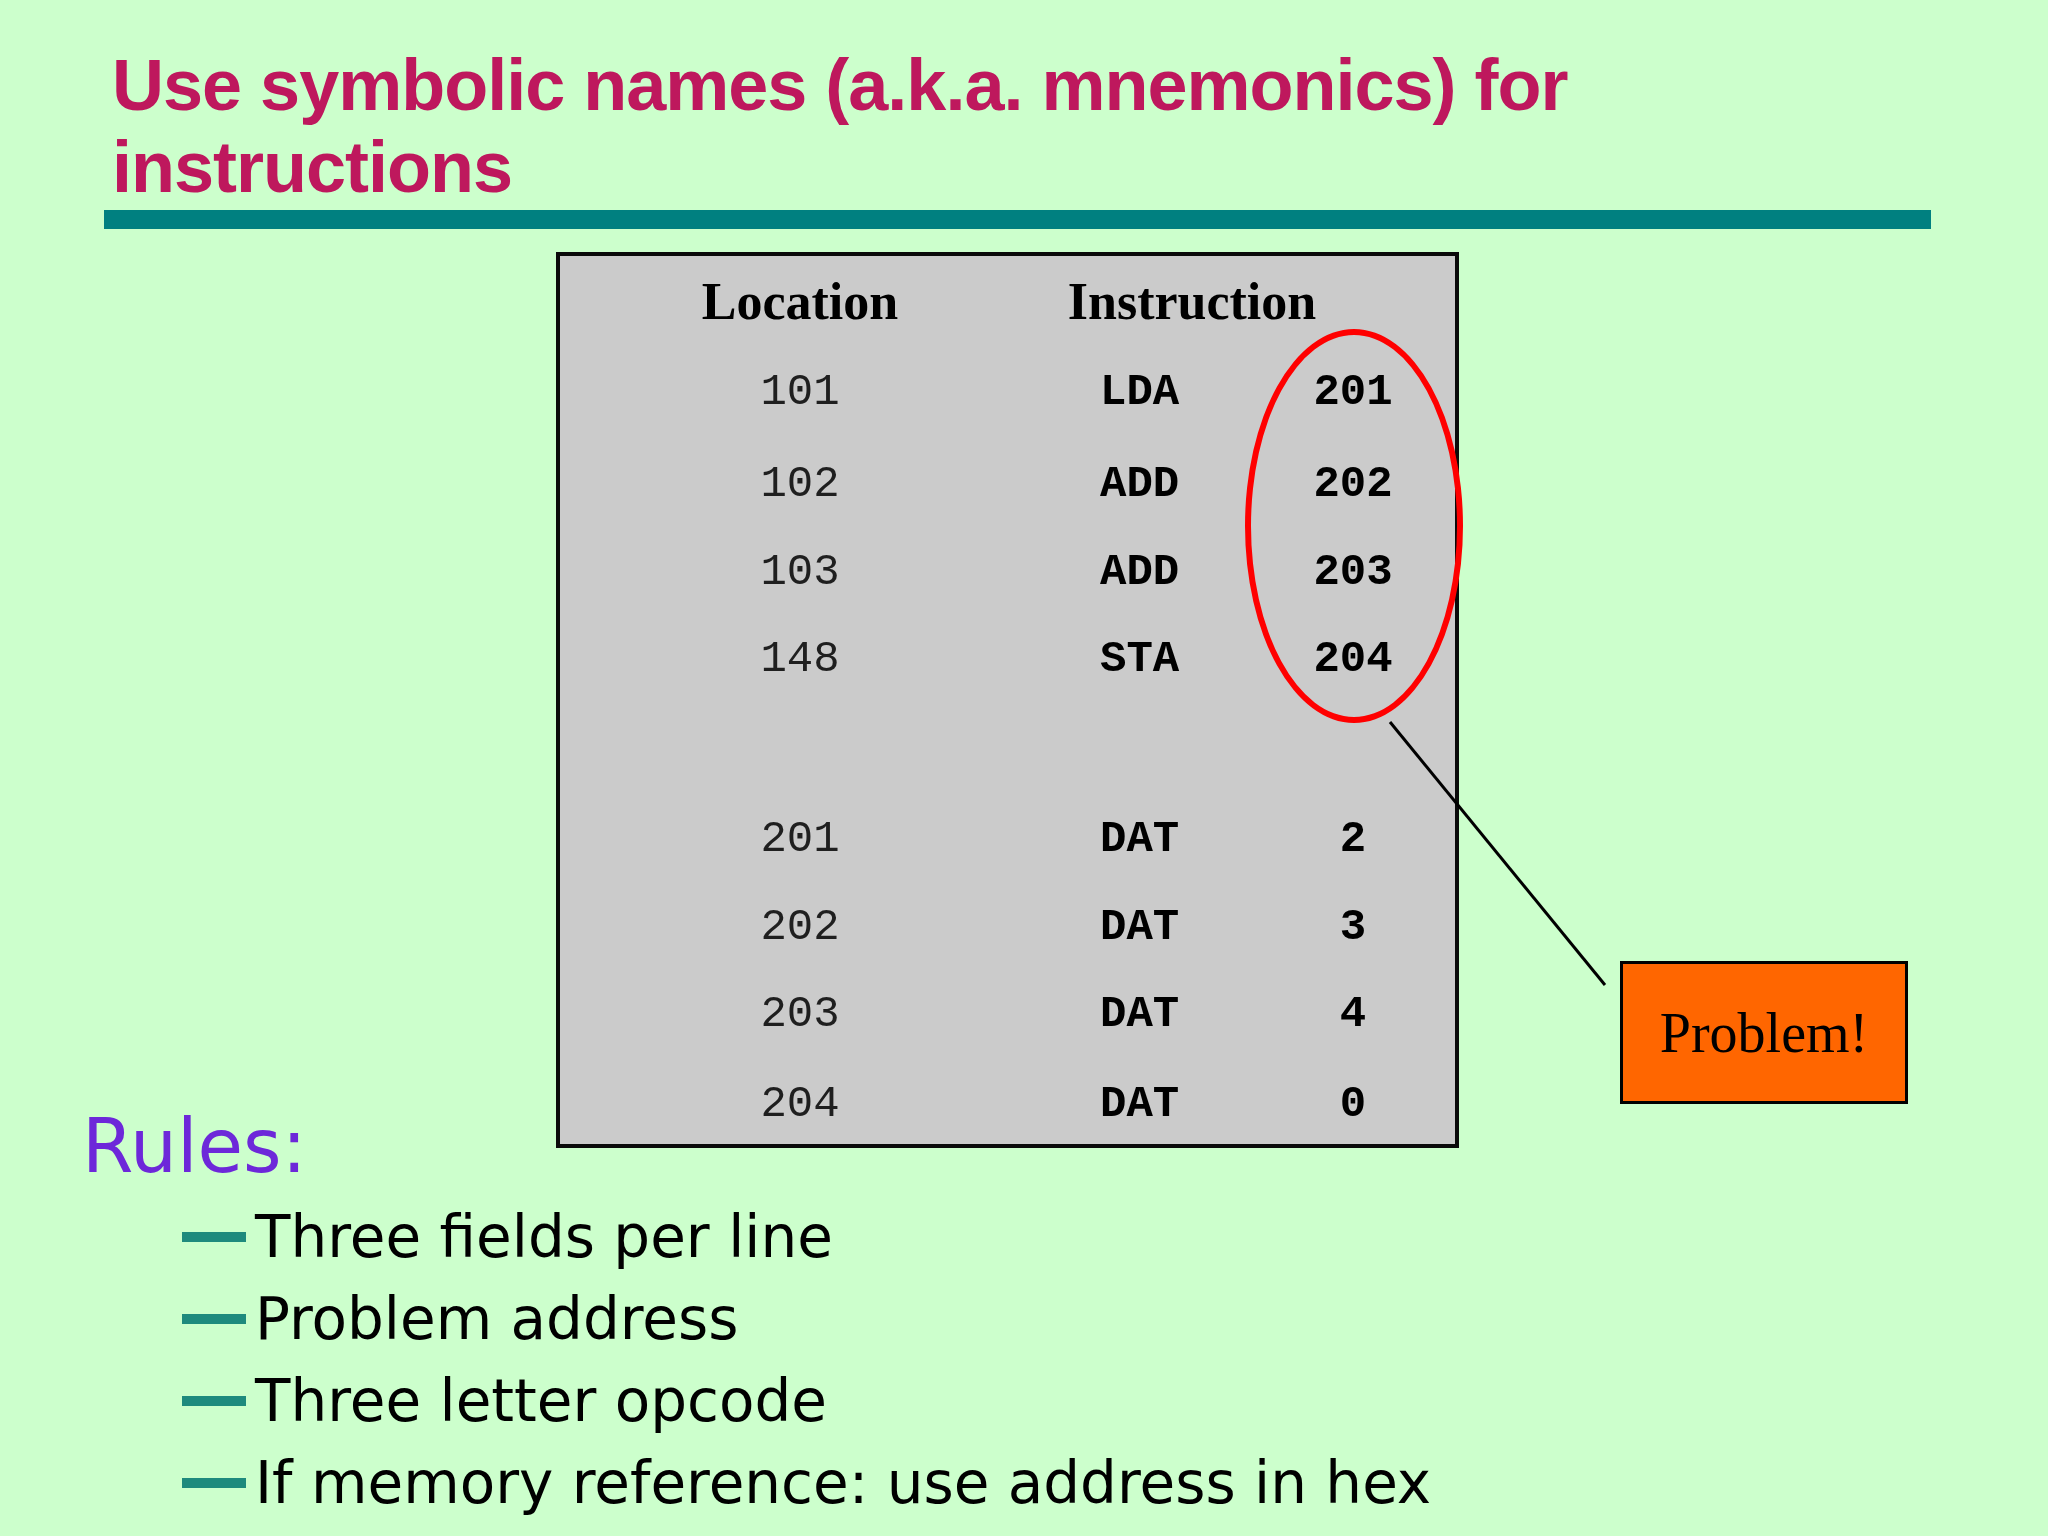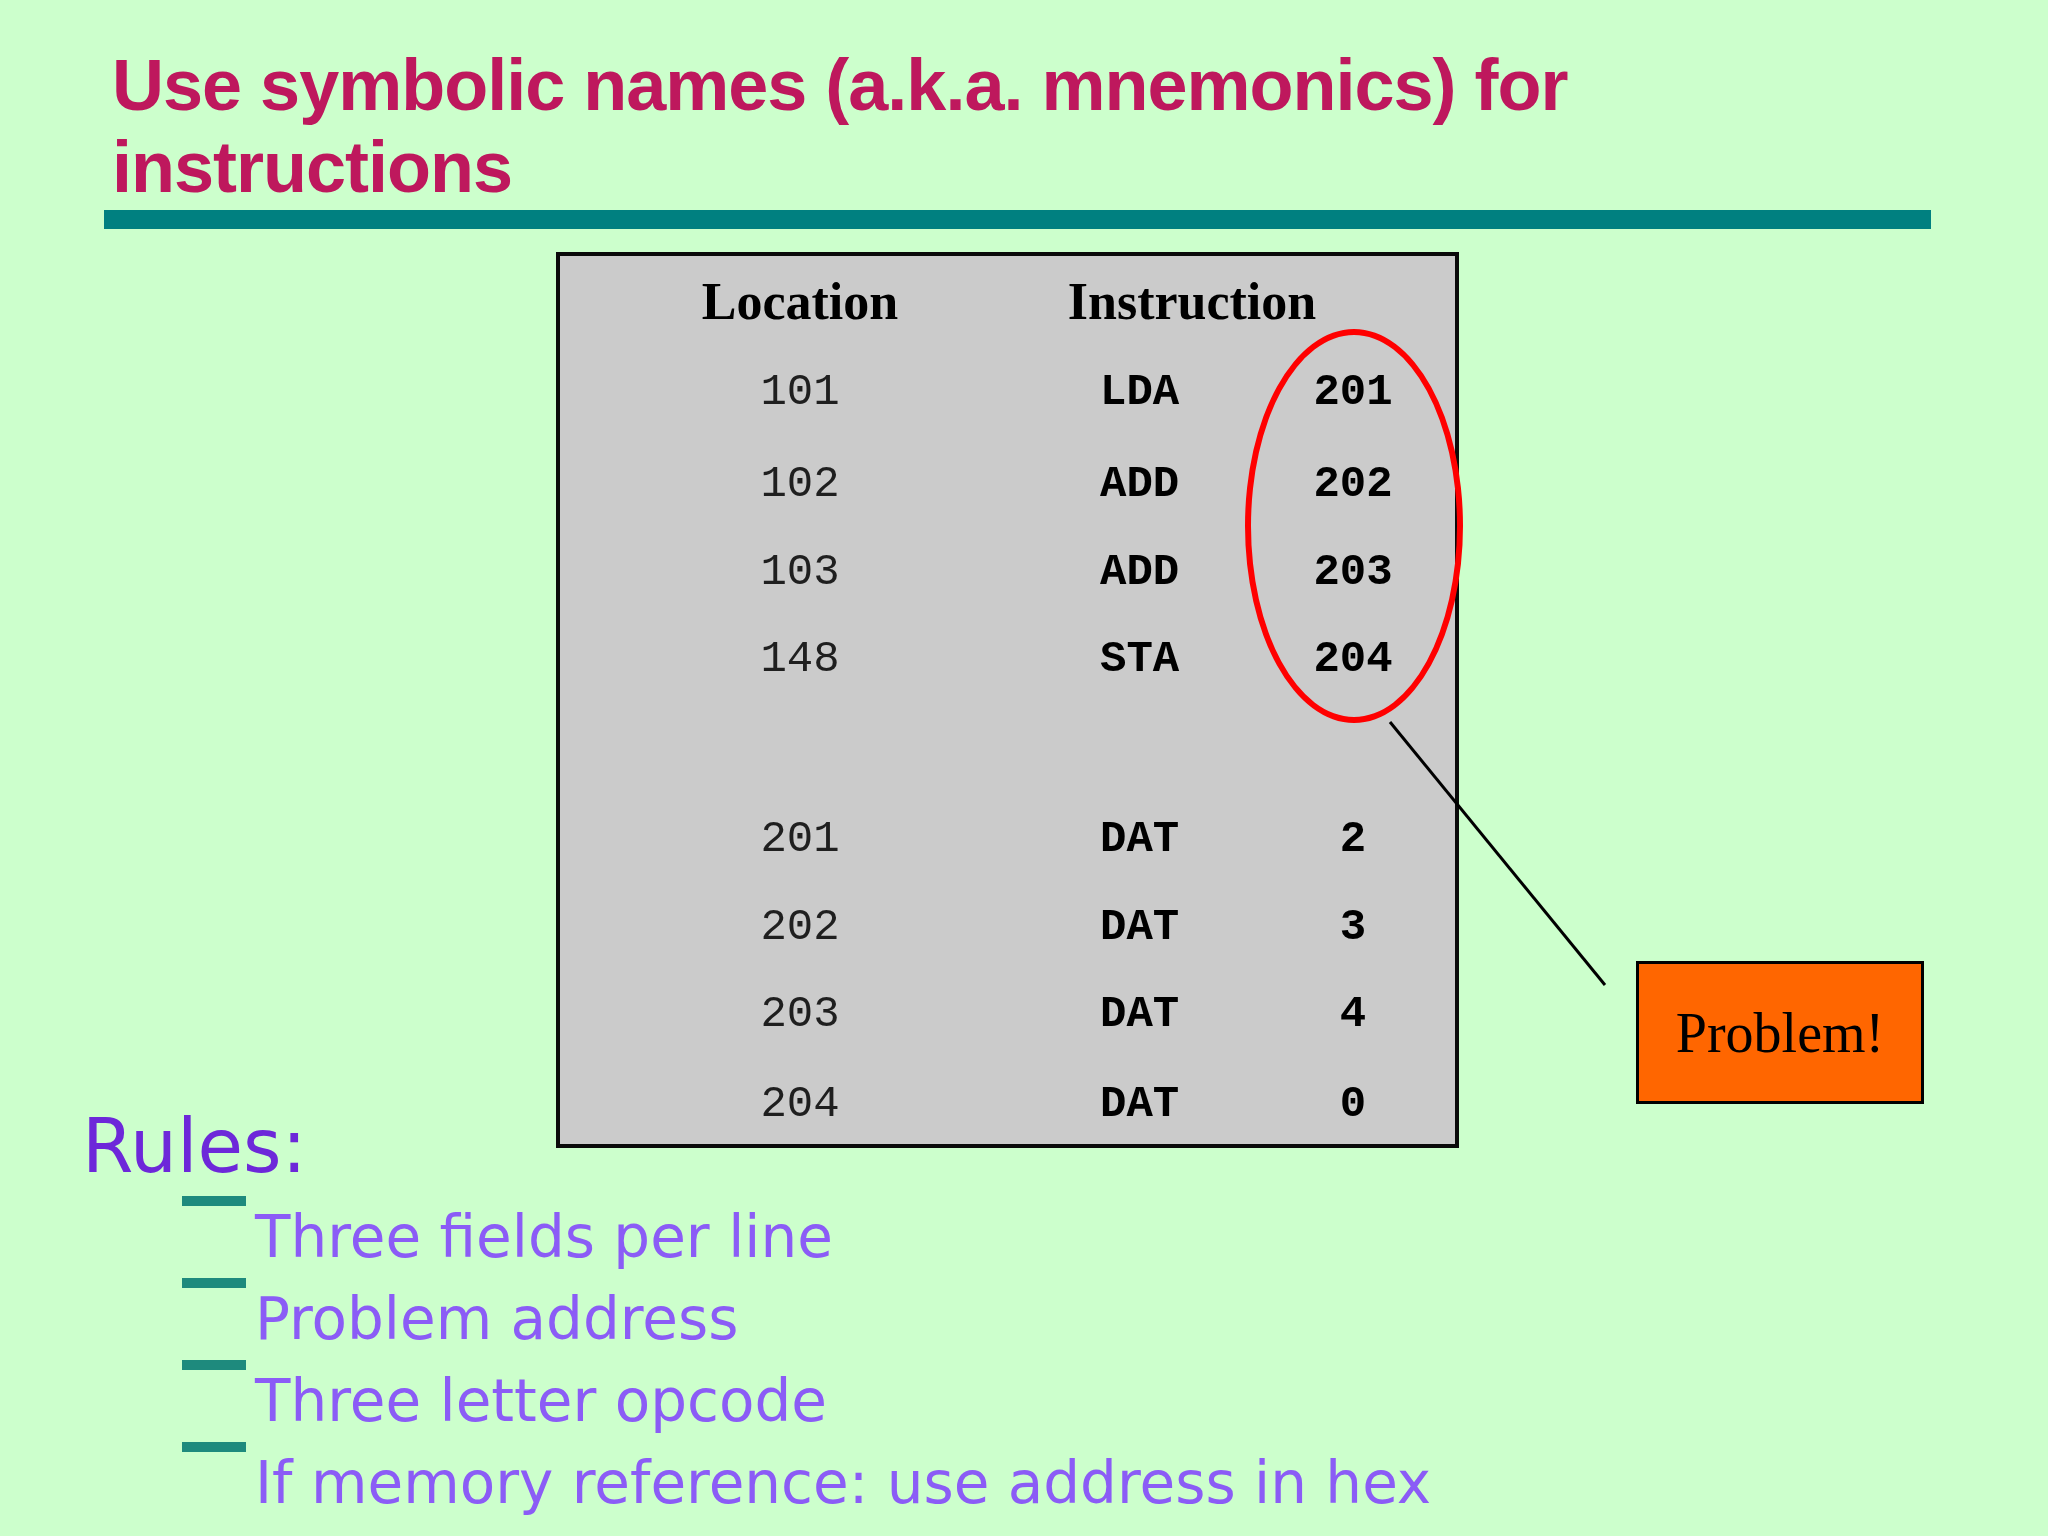--- a/index.html
+++ b/index.html
@@ -73,35 +73,34 @@
   
   .problem-box{
     position:absolute;left:1620px;top:961px;
     width:288px;height:143px;
     border:3px solid #000;
     box-sizing:border-box;
     display:flex;align-items:center;justify-content:center;
     font-family:"Liberation Serif", serif;
     font-size:56px;color:#000;
     z-index:4;
-    margin-left:16px;
   }
 
   
   .rules-heading{
     position:absolute;left:82px;top:1106px;
     font-size:74px;line-height:80px;color:#6d28d9;
   }
   .rules-list{
     position:absolute;left:182px;top:1196px;width:1700px;
   }
   .rule-item{
     height:82px;line-height:82px;
-    font-size:58px;color:#8b5cf6;
-    display:flex;align-items:flex-start;
+    font-size:58px;color:#000000;
+    display:flex;align-items:center;
   }
   .dash{
     display:inline-block;
     width:64px;height:10px;
     margin-right:9px;
     flex:0 0 auto;
   }
 </style>
 </head>
 <body style="background: rgb(204, 255, 204);">

